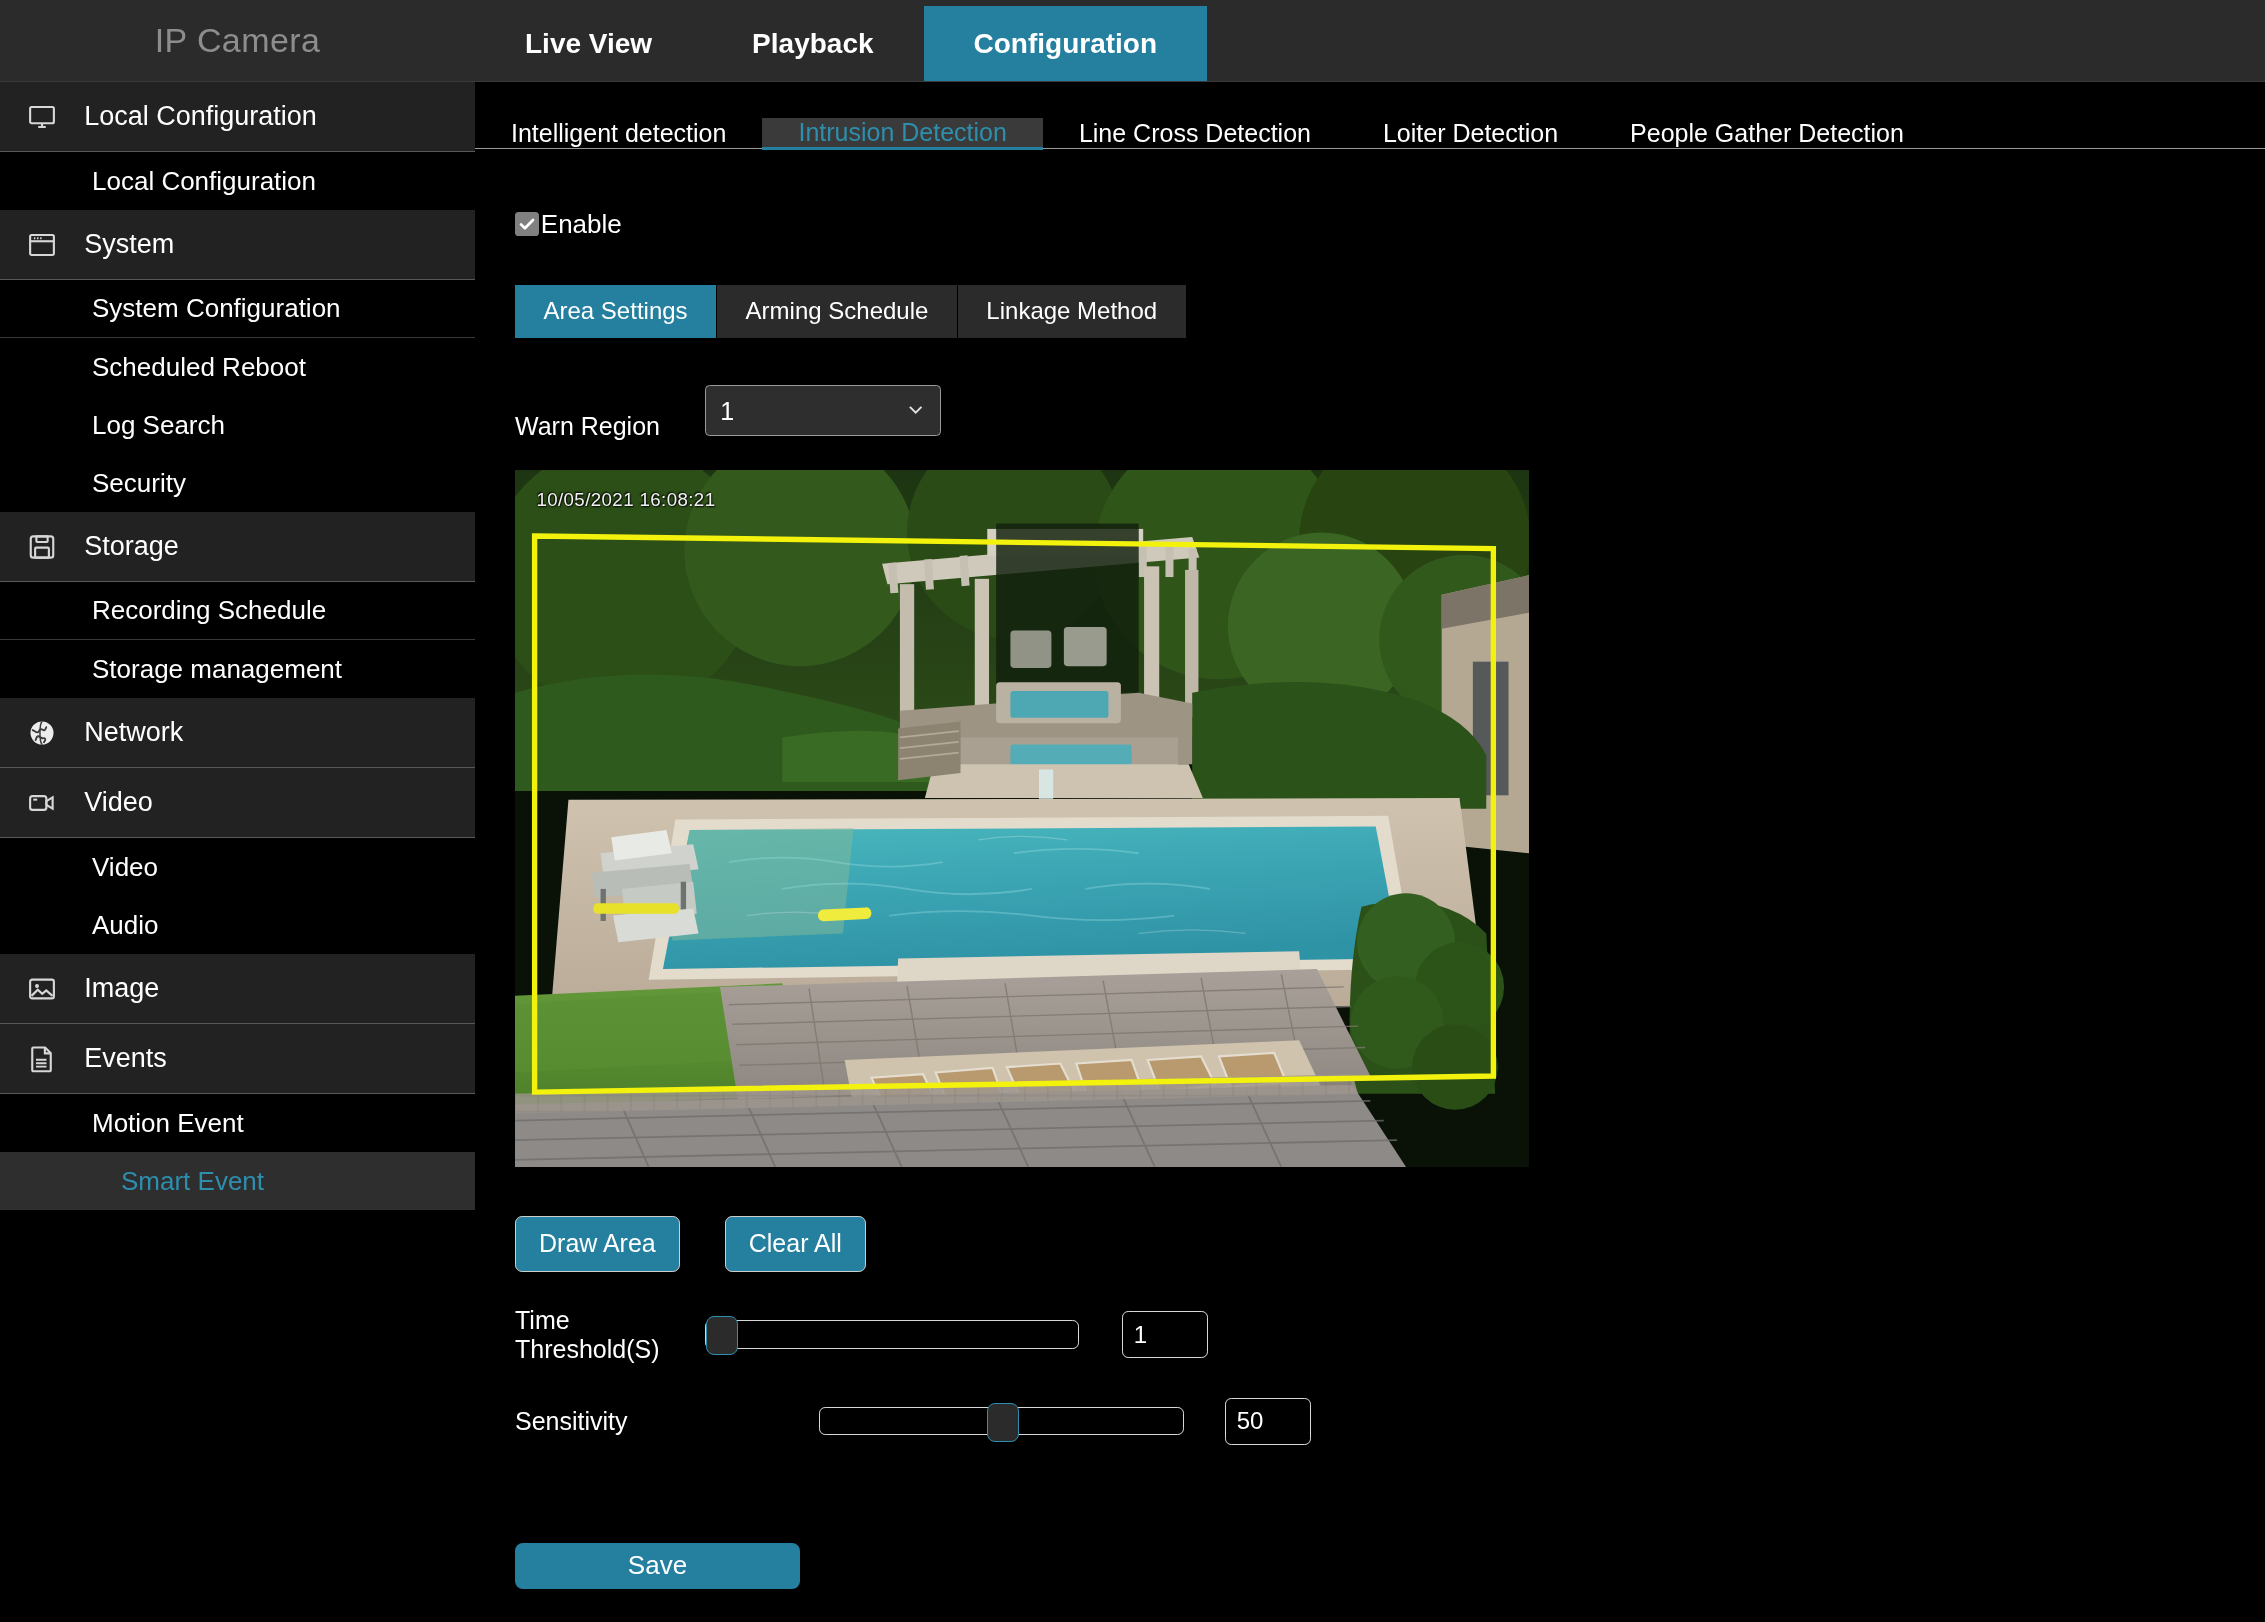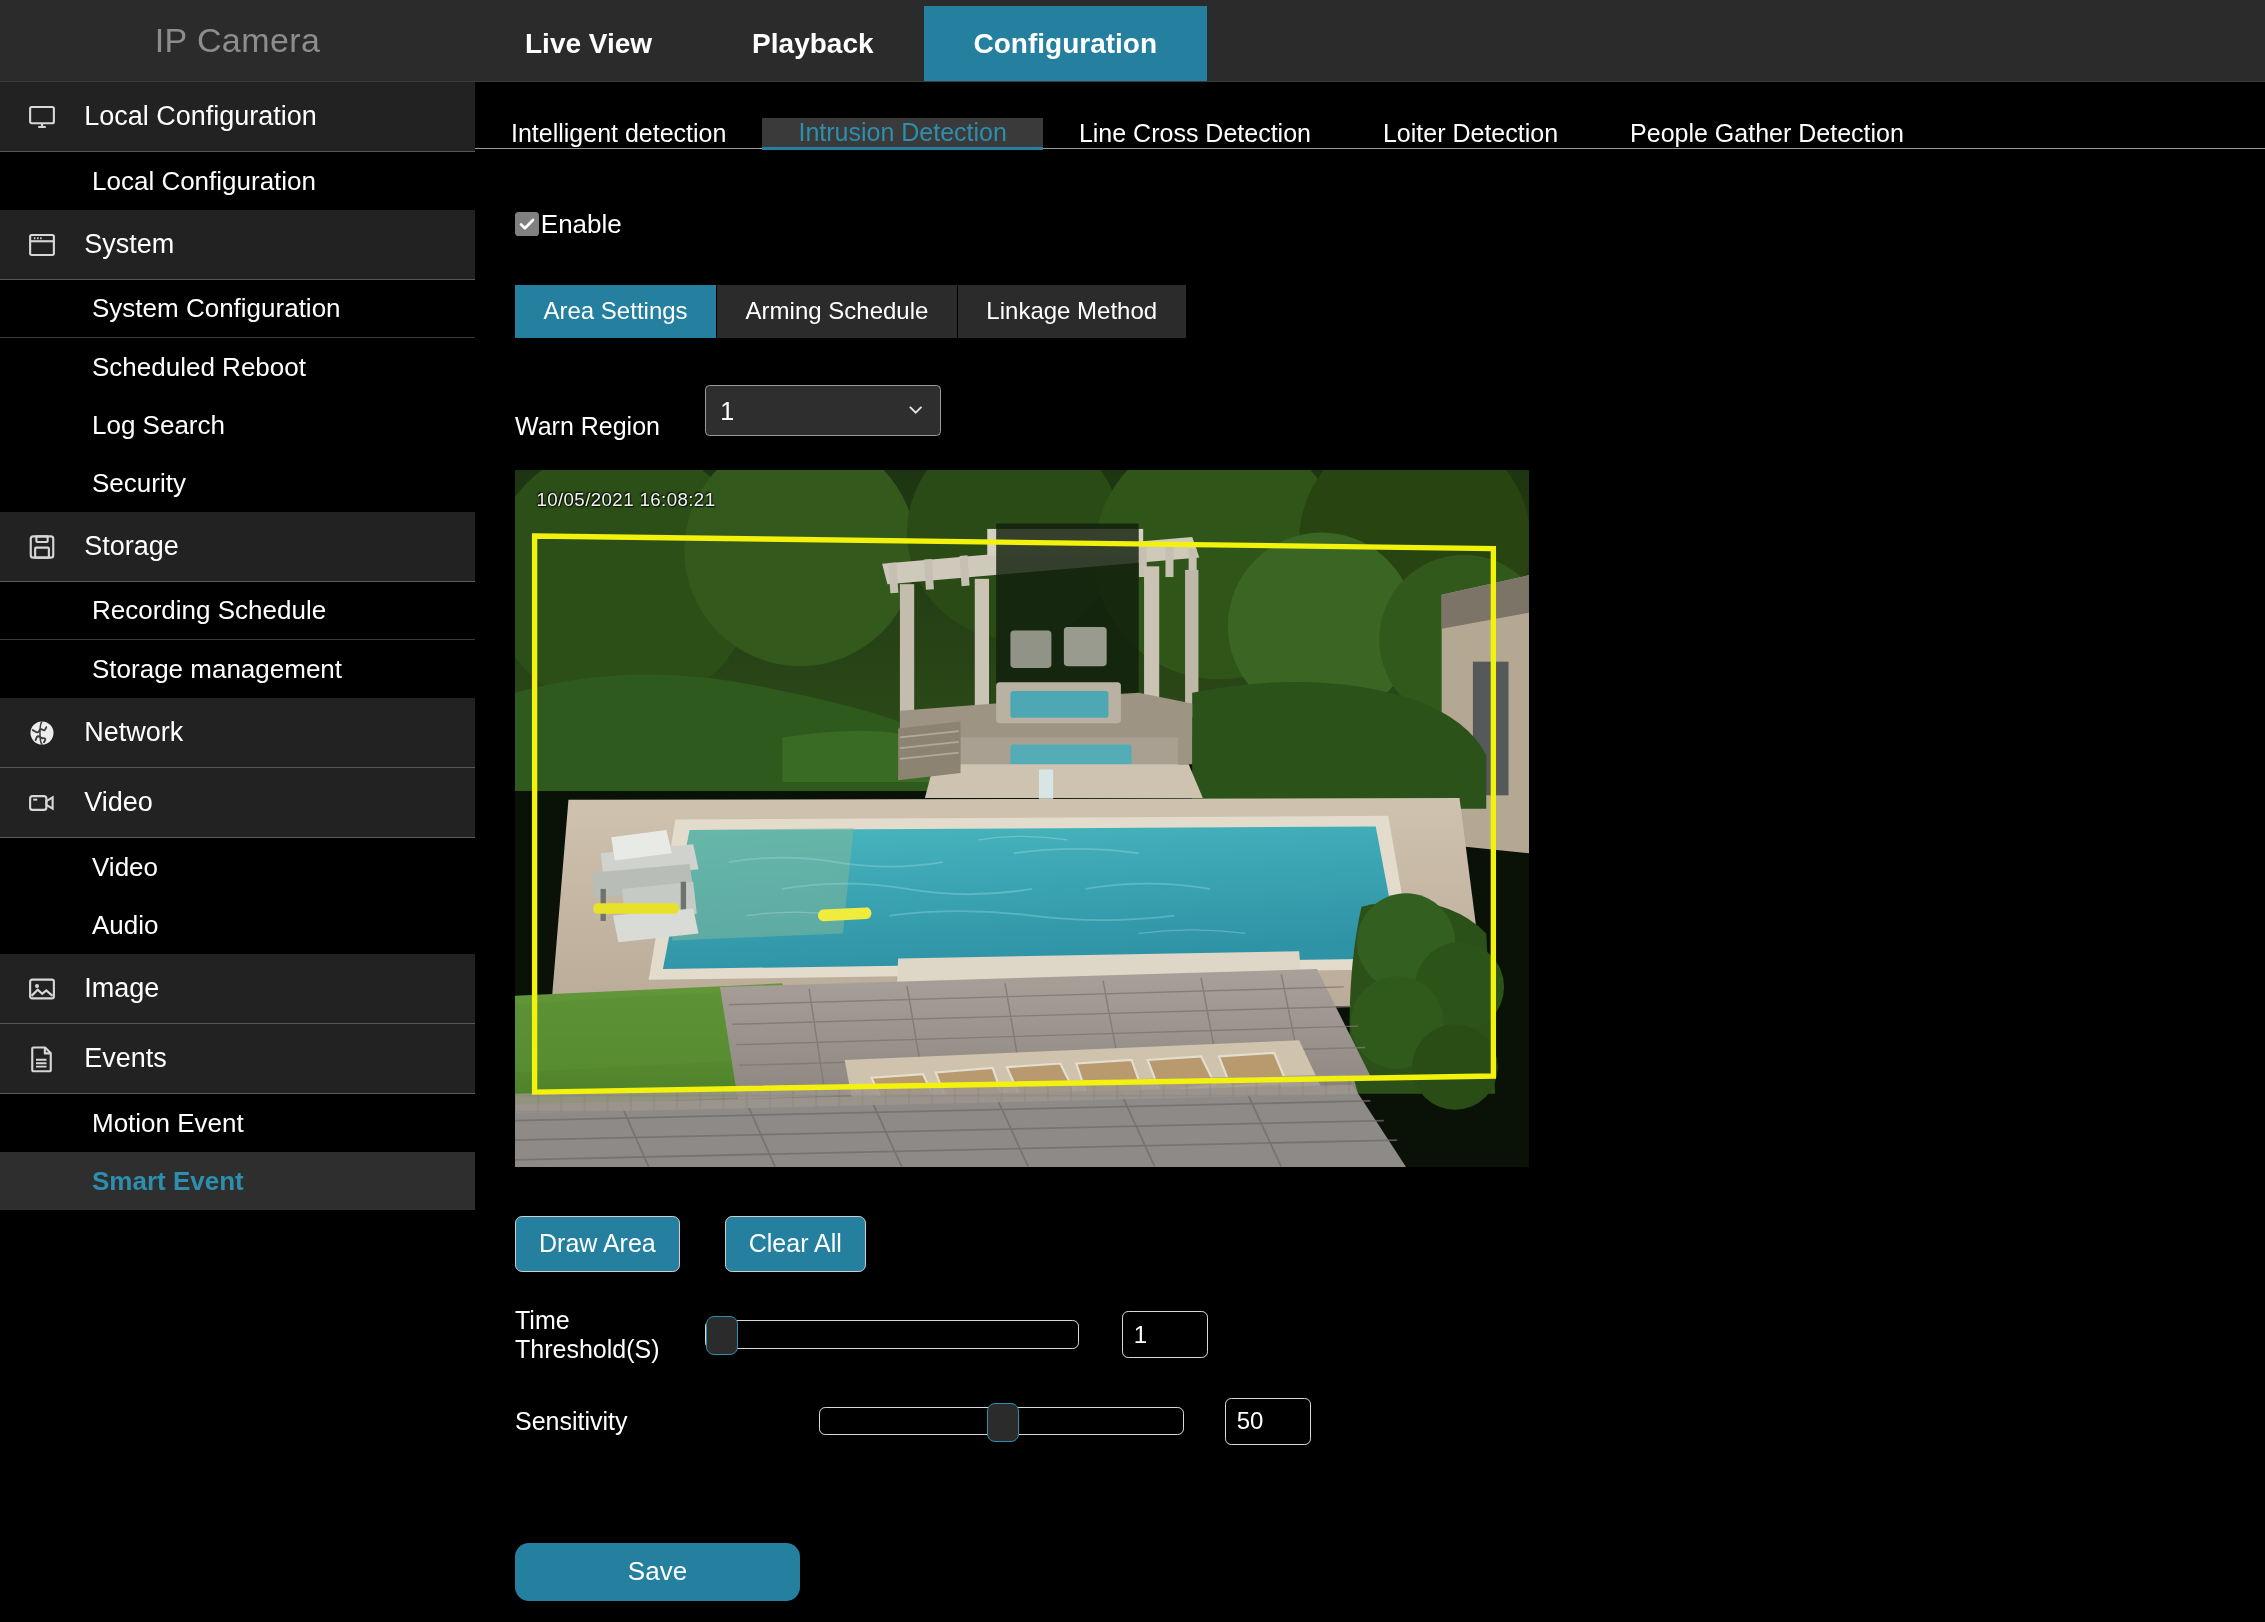--- a/index.html
+++ b/index.html
@@ -44,21 +44,21 @@
     flex: 0 0 45px;
   }
   .side-group .glabel { color: #ffffff; font-size: 27px; }
   .side-sub {
     height: 58px; background: #000; display: flex; align-items: center;
     padding-left: 92px; cursor: pointer;
   }
   .side-sub.bord { border-bottom: 0.9px solid #3a3a3a; }
   .side-sub .slabel { color: #ffffff; font-size: 26px; }
   .side-sub.active { background: #2e2e2e; }
-  .side-sub.active .slabel { color: #2e8ead; font-weight: bold; }
+  .side-sub.active .slabel { color: #2e8ead; font-weight: normal; margin-left: 29px; }
 
   
   .main {
     position: absolute; left: 475px; top: 82px;
     width: 1790px; height: 1541px; background: #000;
   }
   .subtabs {
     position: relative; height: 67px; display: flex; align-items: flex-end;
     border-bottom: 1.8px solid #9a9a9a; background: #000;
   }
@@ -145,23 +145,23 @@
     position: absolute; top: -5.3px; width: 32px; height: 39px;
     background: #2b2b2b; border: 1.8px solid #2e8ead; border-radius: 8px;
     cursor: pointer;
   }
   .numbox {
     width: 86px; height: 47px; background: #000; color: #ffffff;
     border: 0.9px solid #d8d8d8; border-radius: 6.2px; font-size: 24px;
     padding: 0 10.7px; font-family: "Liberation Sans", sans-serif;
   }
   .savebtn {
-    margin-top: 98px; width: 285px; height: 58px;
+    margin-top: 98px; width: 285px; height: 46px;
     background: #2580a0; color: #ffffff; font-size: 26px;
-    border: none; border-radius: 14px; cursor: pointer;
+    border: none; border-radius: 8px; cursor: pointer;
     font-family: "Liberation Sans", sans-serif;
   }
 </style>
 </head>
 <body>
 
 <div class="app">
 
   <div class="topbar">
     <div class="brand">IP Camera</div>

